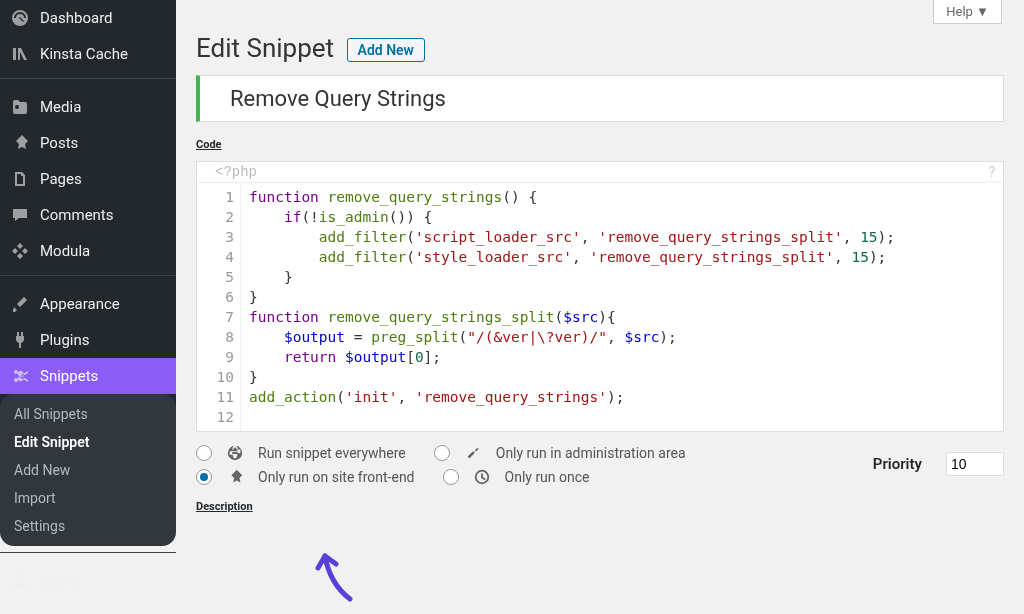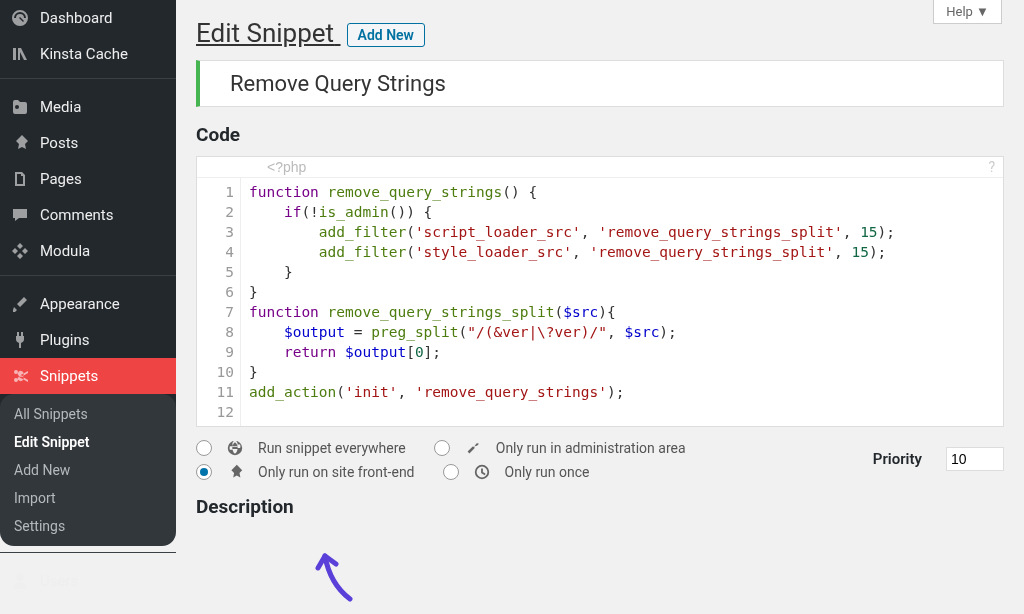--- a/index.html
+++ b/index.html
@@ -1,35 +1,35 @@
 <!DOCTYPE html>
 <html><head>
 <meta charset="utf-8">
 <style>
 * { margin: 0; padding: 0; box-sizing: border-box; }
 body { font-family: -apple-system, BlinkMacSystemFont, "Segoe UI", Roboto, sans-serif; font-size: 14px; color: #333; background: #f1f1f1; width: 1024px; height: 614px; overflow: hidden; }
 #sidebar { position: absolute; left: 0; top: 0; width: 176px; height: 528px; background: #23282d; color: #eee; }
 .sidebar-li { display: flex; align-items: center; padding: 8px 10px; color: #eee; font-size: 15px; cursor: pointer; }
-.sidebar-li.active { background: #ef4444; color: #fff; position: relative; align-items: center; }
+.sidebar-li.active { background: #8b5cf6; color: #fff; position: relative; align-items: center; }
 .sidebar-li.active::after { content: ''; position: absolute; right: -8px; top: 50%; transform: translateY(-50%); border: 8px solid transparent; border-right-color: #f1f1f1; }
 .sidebar-sep { height: 5px; border-top: 1px solid #3b4045; margin-top: 6px; margin-bottom: 6px; }
 .sidebar-sub { background: #32373c; padding: 6px 0; border-radius: 14px; }
 .sidebar-sub .sub-li { padding: 6px 14px; color: #b4b9be; font-size: 14px; cursor: pointer; }
 .sidebar-sub .sub-li.current { color: #fff; font-weight: 600; }
 .ico { width: 20px; height: 20px; margin-right: 10px; display: inline-flex; align-items: center; justify-content: center; opacity: .6; }
 .ico svg { width: 20px; height: 20px; fill: currentColor; }
 #main { position: absolute; left: 176px; right: 0; top: 0; bottom: 0; padding: 10px 20px; }
 #help-tab { position: absolute; right: 22px; top: 0; background: #fff; border: 1px solid #ccc; border-top: none; padding: 4px 12px; font-size: 13px; color: #666; cursor: pointer; }
-h1.page-title { font-size: 26px; font-weight: 400; margin: 8px 0 12px 0; text-decoration: underline; }
+h1.page-title { font-size: 26px; font-weight: 400; margin: 23px 0 12px 0; }
 .btn-addnew { display: inline-block; border: 1px solid #0071a1; color: #0071a1; background: #f3f5f6; padding: 3px 10px; font-size: 14px; font-weight: 600; border-radius: 3px; margin-left: 6px; cursor: pointer; vertical-align: middle; }
 #title-wrap { background: #fff; border: 1px solid #ddd; border-left: 4px solid #46b450; padding: 10px 30px; margin-bottom: 16px; }
 #title-wrap h2 { font-size: 22px; font-weight: 400; }
-h3.section { font-size: 19px; font-weight: 700; color: #23282d; margin: 10px 0 10px 0; }
+h3.section { font-size: 11px; font-weight: 700; color: #23282d; margin: 10px 0 10px 0; text-decoration: underline; }
 #code-box { background: #fff; border: 1px solid #ddd; margin-bottom: 12px; position: relative; }
-#code-head { padding: 2px 70px; color: #bbb; font-family: Liberation Sans, sans-serif; font-size: 14px; border-bottom: 1px solid #eee; }
+#code-head { padding: 2px 18px; color: #bbb; font-family: Liberation Mono, monospace; font-size: 14px; border-bottom: 1px solid #eee; }
 #code-q { position: absolute; right: 8px; top: 2px; color: #ccc; font-size: 14px; }
 #code-body { display: flex; font-family: Menlo, Consolas, monospace; font-size: 14.5px; line-height: 20px; }
 #gutter { width: 44px; text-align: right; color: #999; padding: 4px 6px; border-right: 1px solid #eee; user-select:none; }
 #code-lines { padding: 4px 8px; flex: 1; white-space: pre; }
 .tok-kw { color: #708; }
 .tok-fn { color: #4d7c0f; }
 .tok-var { color: #0000cd; }
 .tok-str { color: #a31515; }
 .tok-num { color: #164; }
 #run-row { display: flex; align-items: flex-start; gap: 20px; margin: 8px 0 14px 0; color: #555; }

